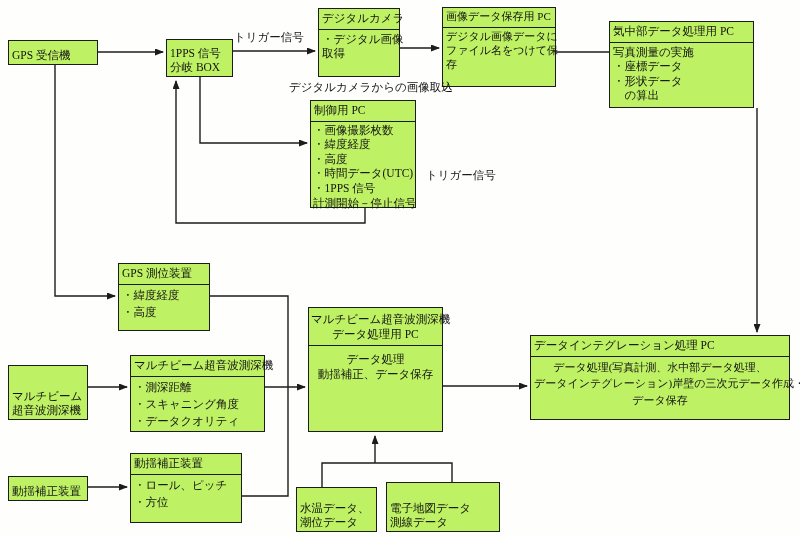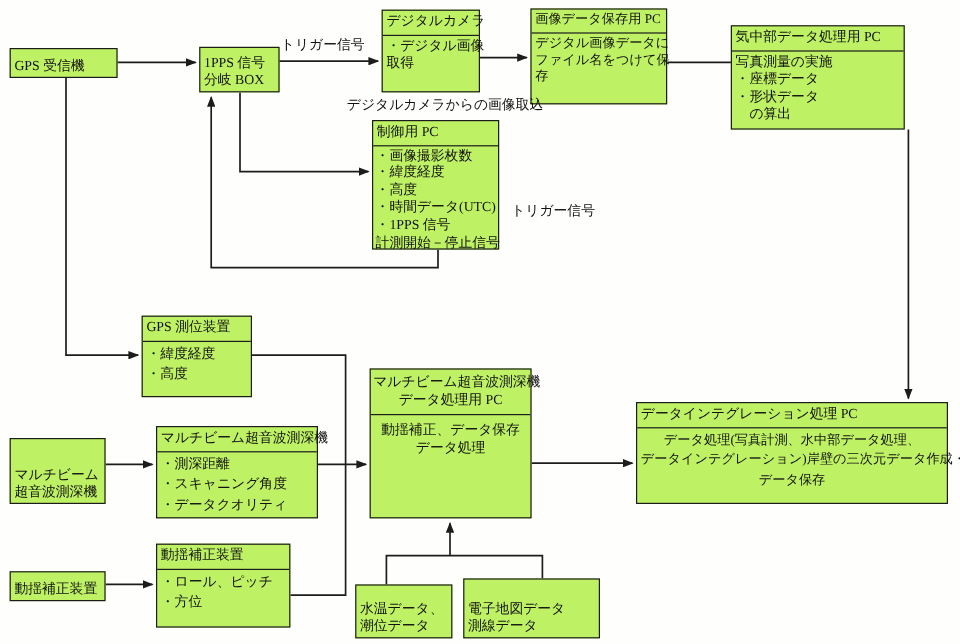--- a/index.html
+++ b/index.html
@@ -133,22 +133,22 @@
       <div>・データクオリティ</div>
     </div>
   </div>
 
   <div class="box" style="left:308px;top:307px;width:135px;height:125px">
     <div class="bt ctr" style="padding:4px 2px">
       <div>マルチビーム超音波測深機</div>
       <div>データ処理用 PC</div>
     </div>
     <div class="bb ctr" style="padding-top:6px">
+      <div>データ処理</div>
       <div>動揺補正、データ保存</div>
-      <div>データ処理</div>
     </div>
   </div>
 
   <div class="box" style="left:530px;top:335px;width:260px;height:85px">
     <div class="bt">データインテグレーション処理 PC</div>
     <div class="bb ctr sp" style="font-size:11px">
       <div>データ処理(写真計測、水中部データ処理、</div>
       <div>データインテグレーション)岸壁の三次元データ作成・</div>
       <div>データ保存</div>
     </div>

